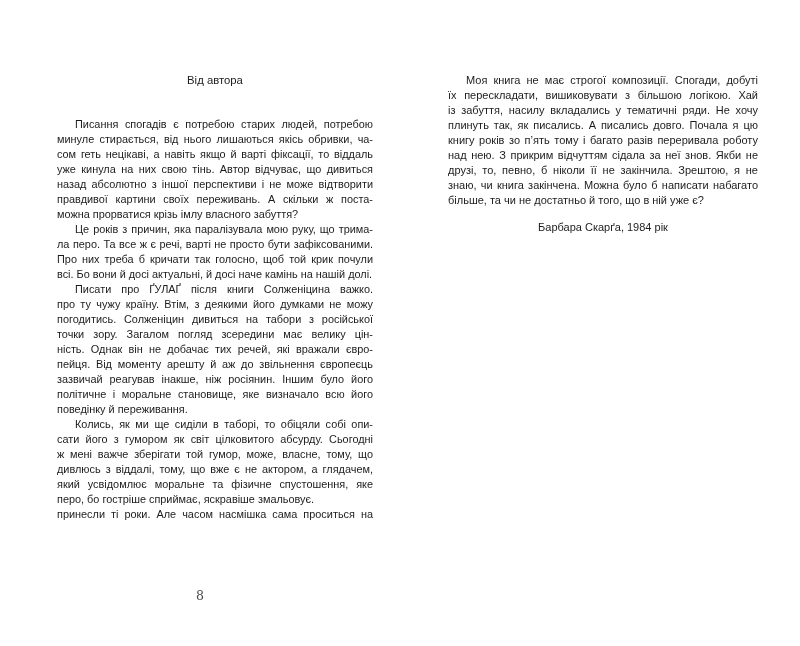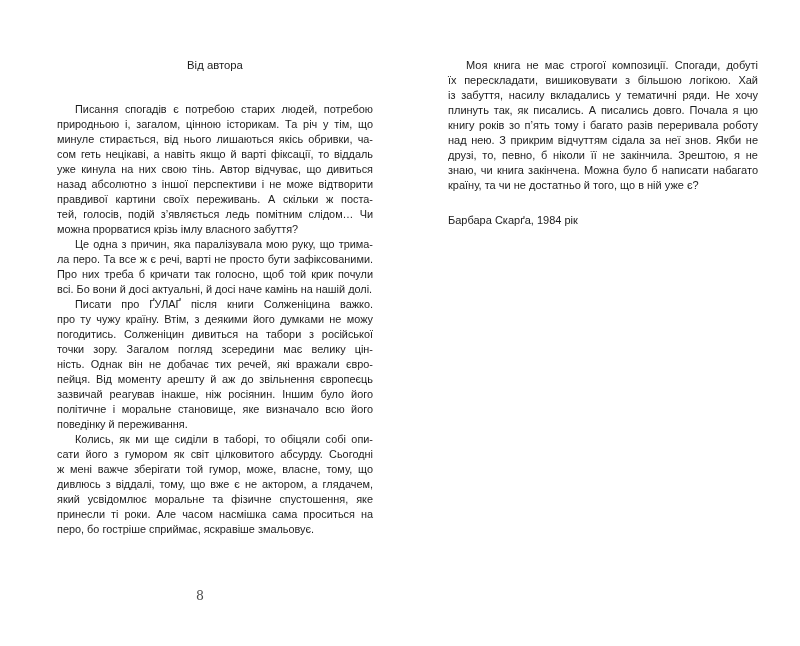--- a/index.html
+++ b/index.html
@@ -13,21 +13,21 @@
   .book {
     position: relative;
     width: 800px;
     height: 646px;
     background: #ffffff;
     font-family: "Liberation Sans", "DejaVu Sans", sans-serif;
     color: #1c1c1c;
   }
   .column {
     position: absolute;
-    top: 58px;
+    top: 73px;
     font-size: 12.3px;
     line-height: 15px;
     letter-spacing: 0px;
   }
   .column.left  { left: 57px;  width: 316px; }
   .column.right { left: 448px; width: 310px; }
 
   .heading {
     text-align: center;
     line-height: 15px;
@@ -39,22 +39,22 @@
     text-align: justify;
     text-align-last: justify;
     line-height: 15px;
     height: 15px;
     overflow: visible;
   }
   .line.first { padding-left: 18px; }
   .line.last  { text-align-last: left; }
 
   .signature {
-    margin-top: 20px;
-    text-align: left;
+    margin-top: 12px;
+    text-align: center;
     line-height: 15px;
   }
   .folio {
     position: absolute;
     left: 0;
     top: 588px;
     width: 400px;
     text-align: center;
     font-family: "DejaVu Serif", "Liberation Serif", serif;
     font-size: 12.5px;
@@ -64,61 +64,59 @@
 </style>
 </head>
 <body>
 
 <div class="book">
 
   <div class="column left" style="font-size: 10.9px;">
     <div class="heading">Від автора</div>
     <div>
         <div class="line first" style="">Писання спогадів є потребою старих людей, потребою</div>
-        <div class="line" style="">природньою і, загалом, цінною історикам. Та річ у тім, що</div>
         <div class="line" style="">минуле стирається, від нього лишаються якісь обривки, ча-</div>
         <div class="line" style="">сом геть нецікаві, а навіть якщо й варті фіксації, то віддаль</div>
         <div class="line" style="">уже кинула на них свою тінь. Автор відчуває, що дивиться</div>
         <div class="line" style="">назад абсолютно з іншої перспективи і не може відтворити</div>
         <div class="line" style="">правдивої картини своїх переживань. А скільки ж поста-</div>
-        <div class="line" style="">тей, голосів, подій з’являється ледь помітним слідом… Чи</div>
         <div class="line last" style="">можна прорватися крізь імлу власного забуття?</div>
-        <div class="line first" style="">Це одна з причин, яка паралізувала мою руку, що трима-</div>
+        <div class="line first" style="">Це років з причин, яка паралізувала мою руку, що трима-</div>
         <div class="line" style="">ла перо. Та все ж є речі, варті не просто бути зафіксованими.</div>
         <div class="line" style="">Про них треба б кричати так голосно, щоб той крик почули</div>
         <div class="line last" style="">всі. Бо вони й досі актуальні, й досі наче камінь на нашій долі.</div>
         <div class="line first" style="">Писати про ҐУЛАҐ після книги Солженіцина важко.</div>
         <div class="line" style="">про ту чужу країну. Втім, з деякими його думками не можу</div>
         <div class="line" style="">погодитись. Солженіцин дивиться на табори з російської</div>
         <div class="line" style="">точки зору. Загалом погляд зсередини має велику цін-</div>
         <div class="line" style="">ність. Однак він не добачає тих речей, які вражали євро-</div>
         <div class="line" style="">пейця. Від моменту арешту й аж до звільнення європеєць</div>
         <div class="line" style="">зазвичай реагував інакше, ніж росіянин. Іншим було його</div>
         <div class="line" style="">політичне і моральне становище, яке визначало всю його</div>
         <div class="line last" style="">поведінку й переживання.</div>
         <div class="line first" style="">Колись, як ми ще сиділи в таборі, то обіцяли собі опи-</div>
         <div class="line" style="">сати його з гумором як світ цілковитого абсурду. Сьогодні</div>
         <div class="line" style="">ж мені важче зберігати той гумор, може, власне, тому, що</div>
         <div class="line" style="">дивлюсь з віддалі, тому, що вже є не актором, а глядачем,</div>
         <div class="line" style="">який усвідомлює моральне та фізичне спустошення, яке</div>
+        <div class="line last" style="">перо, бо гостріше сприймає, яскравіше змальовує.</div>
         <div class="line" style="">принесли ті роки. Але часом насмішка сама проситься на</div>
-        <div class="line last" style="">перо, бо гостріше сприймає, яскравіше змальовує.</div>
       </div>
   </div>
 
   <div class="column right" style="font-size: 11px;">
     <div>
         <div class="line first" style="">Моя книга не має строгої композиції. Спогади, добуті</div>
         <div class="line" style="">їх перескладати, вишиковувати з більшою логікою. Хай</div>
         <div class="line" style="">із забуття, насилу вкладались у тематичні ряди. Не хочу</div>
         <div class="line" style="">плинуть так, як писались. А писались довго. Почала я цю</div>
         <div class="line" style="">книгу років зо п’ять тому і багато разів переривала роботу</div>
         <div class="line" style="">над нею. З прикрим відчуттям сідала за неї знов. Якби не</div>
         <div class="line" style="">друзі, то, певно, б ніколи її не закінчила. Зрештою, я не</div>
         <div class="line" style="">знаю, чи книга закінчена. Можна було б написати набагато</div>
-        <div class="line last" style="">країну, та чи не достатньо й того, що в ній уже є?</div>
+        <div class="line last" style="">більше, та чи не достатньо й того, що в ній уже є?</div>
       </div>
     <div class="signature">Барбара Скарґа, 1984 рік</div>
   </div>
 
   <div class="folio">8</div>
 
 </div>
 
 </body></html>

